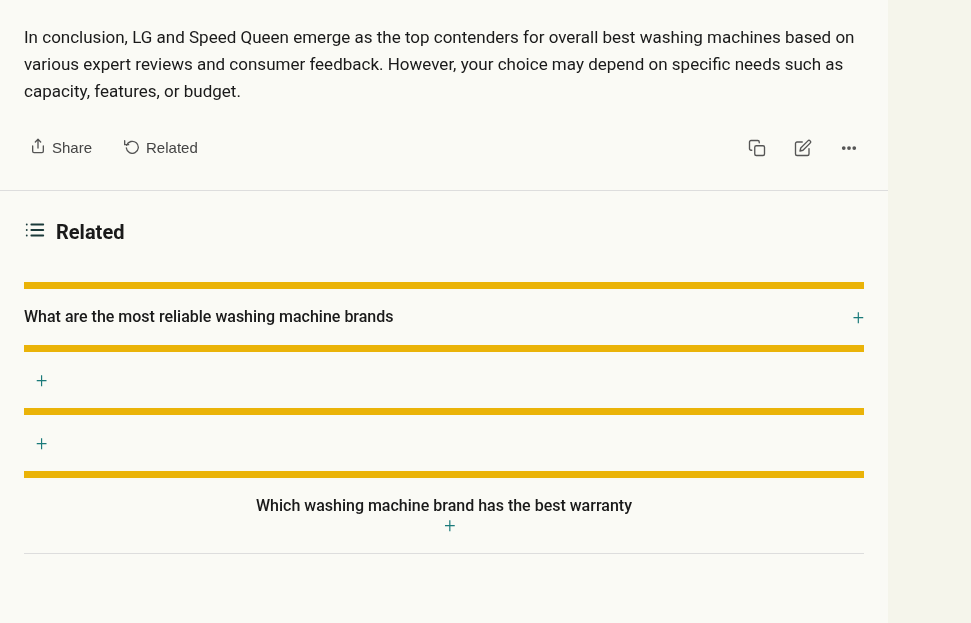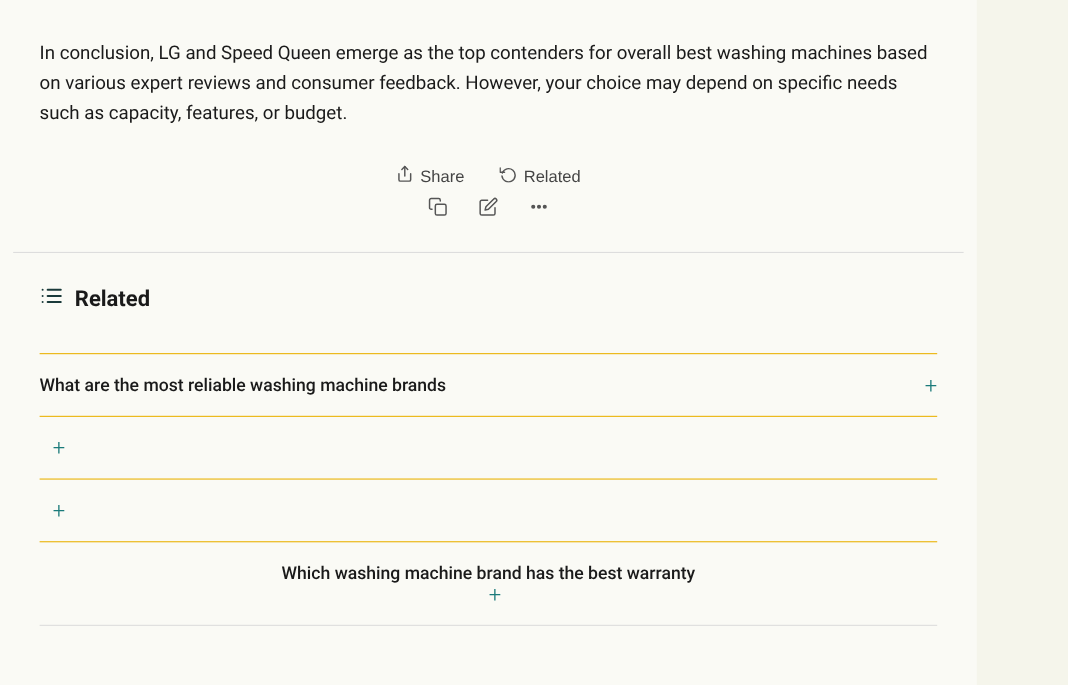--- a/index.html
+++ b/index.html
@@ -12,41 +12,40 @@
       background-color: #f5f5eb;
       font-family: -apple-system, BlinkMacSystemFont, 'Segoe UI', Roboto, sans-serif;
       width: 971px;
       min-height: 623px;
     }
 
     .main-container {
       background-color: #fafaf5;
       width: 888px;
       min-height: 623px;
-      padding: 12px;
+      padding: 0;
     }
 
     .conclusion-section {
       padding: 24px 24px 16px 24px;
     }
 
     .conclusion-text {
       font-size: 17px;
       line-height: 1.6;
       color: #1a1a1a;
       font-weight: 400;
       margin-bottom: 20px;
     }
 
     .action-bar {
       display: flex;
       align-items: center;
       justify-content: space-between;
       padding: 8px 0 12px 0;
-      flex-direction: column;
     }
 
     .action-bar-left {
       display: flex;
       align-items: center;
       gap: 20px;
     }
 
     .action-bar-right {
       display: flex;
@@ -117,21 +116,21 @@
 
     .related-list {
       list-style: none;
     }
 
     .related-item {
       display: flex;
       align-items: center;
       justify-content: space-between;
       padding: 18px 0;
-      border-top: 1px solid #eab308;
+      border-top: 7px solid #eab308;
       cursor: pointer;
     }
 
     .related-item:last-child {
       border-bottom: 1px solid #ddd;
       flex-direction: column;
     }
 
     .related-item-text {
       font-size: 16px;

